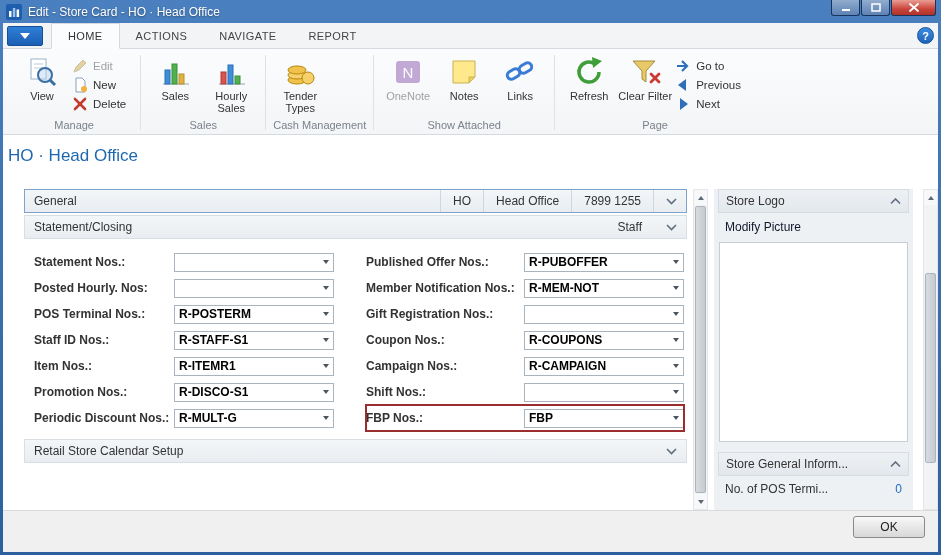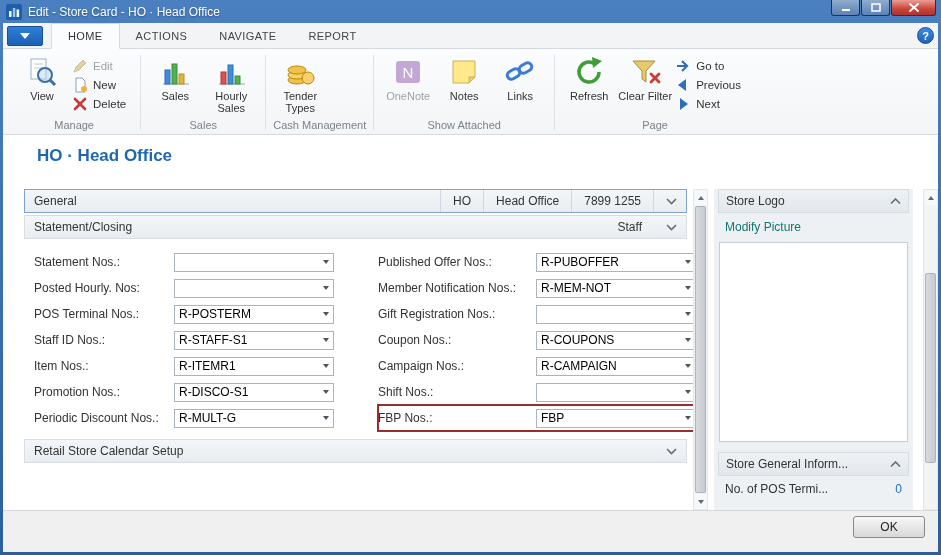--- a/index.html
+++ b/index.html
@@ -31,34 +31,34 @@
   .rsep { width: 1px; background: #dde2e7; margin: 4px 1px; }
   .bigbtn { width: 56px; display: flex; flex-direction: column; align-items: center; padding: 3px 1px; border-radius: 3px; }
   .bigbtn .icon32 { width: 32px; height: 32px; display: inline-flex; margin-bottom: 2px; }
   .biglabel { font-size: 11px; line-height: 12px; text-align: center; color: #333; }
   .smallcol { display: flex; flex-direction: column; padding-top: 3px; }
   .smallbtn { display: flex; align-items: center; gap: 5px; height: 19px; padding: 0 8px 0 2px; font-size: 11.5px; color: #333; border-radius: 2px; }
   .icon16 { width: 16px; height: 16px; display: inline-flex; }
   .disabled { opacity: .45; }
 
   
-  .pagetitle-strip { height: 42px; background: #fff; padding: 11px 0 0 34px; font-weight: bold; }
+  .pagetitle-strip { height: 42px; background: #fff; padding: 11px 0 0 5px; }
   .page-title { font-size: 17px; color: #1e68b2; }
   .content { flex: 1; min-height: 0; background: #fff; display: flex; padding: 12px 0 0 21px; }
   .main { flex: 1; min-width: 0; }
 
   .fasttab-header { height: 24px; display: flex; align-items: center; background: linear-gradient(180deg,#f4f6f8,#e9edf1); border: 1px solid #d9dee3; padding: 0 9px; color: #333; margin-bottom: 2px; }
   .fasttab-header.selected { border-color: #7ea4cd; }
   .ft-title { flex: 1; font-size: 12px; }
   .ft-summary { display: flex; align-items: stretch; height: 100%; }
   .ft-seg { display: flex; align-items: center; padding: 0 12px; border-left: 1px solid #ccd7e2; color: #333; }
   .ft-seg:last-child { border-right: 1px solid #ccd7e2; }
   .ft-chevron { margin-left: 12px; display: inline-flex; }
 
-  .fields-area { padding: 8px 0 8px 10px; display: flex; gap: 44px; }
+  .fields-area { padding: 8px 0 8px 10px; display: flex; gap: 32px; font-weight: bold; }
   .field-col { display: flex; flex-direction: column; }
   .field-row { display: flex; align-items: center; height: 26px; }
   .field-row.highlight { outline: 2px solid #9a2e2e; outline-offset: -1px; }
   .field-label { color: #333; }
   .col-left .field-label { width: 140px; }
   .col-right .field-label { width: 158px; }
   .combo { display: flex; align-items: center; justify-content: space-between; width: 160px; height: 19px; border: 1px solid #a9b4bf; background: #fff; padding: 0 4px 0 4px; }
   .combo-value { color: #000; font-size: 12px; white-space: nowrap; overflow: hidden; }
   .combo-arrow { width: 0; height: 0; border-left: 3.5px solid transparent; border-right: 3.5px solid transparent; border-top: 4.5px solid #4a5560; flex: none; margin-left: 4px; }
 
@@ -68,21 +68,21 @@
   .tri-up { width: 0; height: 0; border-left: 3.5px solid transparent; border-right: 3.5px solid transparent; border-bottom: 4.5px solid #5f6974; }
   .tri-down { width: 0; height: 0; border-left: 3.5px solid transparent; border-right: 3.5px solid transparent; border-top: 4.5px solid #5f6974; }
   .vs-thumb { flex: 1; margin: 1px; background: linear-gradient(90deg,#d8dce0,#c6cbd1); border: 1px solid #aeb4bb; border-radius: 2px; }
   .fact-scroll .vs-thumb { flex: none; height: 190px; margin-top: 68px; }
   .fact-scroll { margin-left: 10px; margin-right: 0; }
 
   
   .factboxes { width: 199px; margin-left: 6px; background: #eef1f4; padding: 0 4px; display: flex; flex-direction: column; }
   .fb-header { height: 24px; display: flex; align-items: center; background: linear-gradient(180deg,#eef1f4,#e3e8ed); border: 1px solid #d6dce2; padding: 0 7px; color: #333; }
   .fb-title { flex: 1; }
-  .fb-action { padding: 7px 7px 6px; color: #0f766e; }
+  .fb-action { padding: 7px 7px 6px; color: #0f172a; }
   .fb-picture { height: 200px; background: #fff; border: 1px solid #c7cdd3; margin: 2px 1px 10px; }
   .fb-row { display: flex; align-items: center; padding: 6px 7px 0; }
   .fb-row-label { flex: 1; color: #333; white-space: nowrap; overflow: hidden; }
   .fb-row-value { color: #1e6cc7; }
 
   
   .footer { height: 42px; background: #f0f0f0; border-top: 1px solid #d9d9d9; display: flex; justify-content: flex-end; padding: 5px 13px 0 0; }
   .ok-btn { width: 72px; height: 22px; border: 1px solid #8a8a8a; border-radius: 3px; background: linear-gradient(180deg,#f8f8f8,#e9e9e9 45%,#d8d8d8); font-size: 12px; color: #222; font-family: inherit; }
 </style>
 </head>

